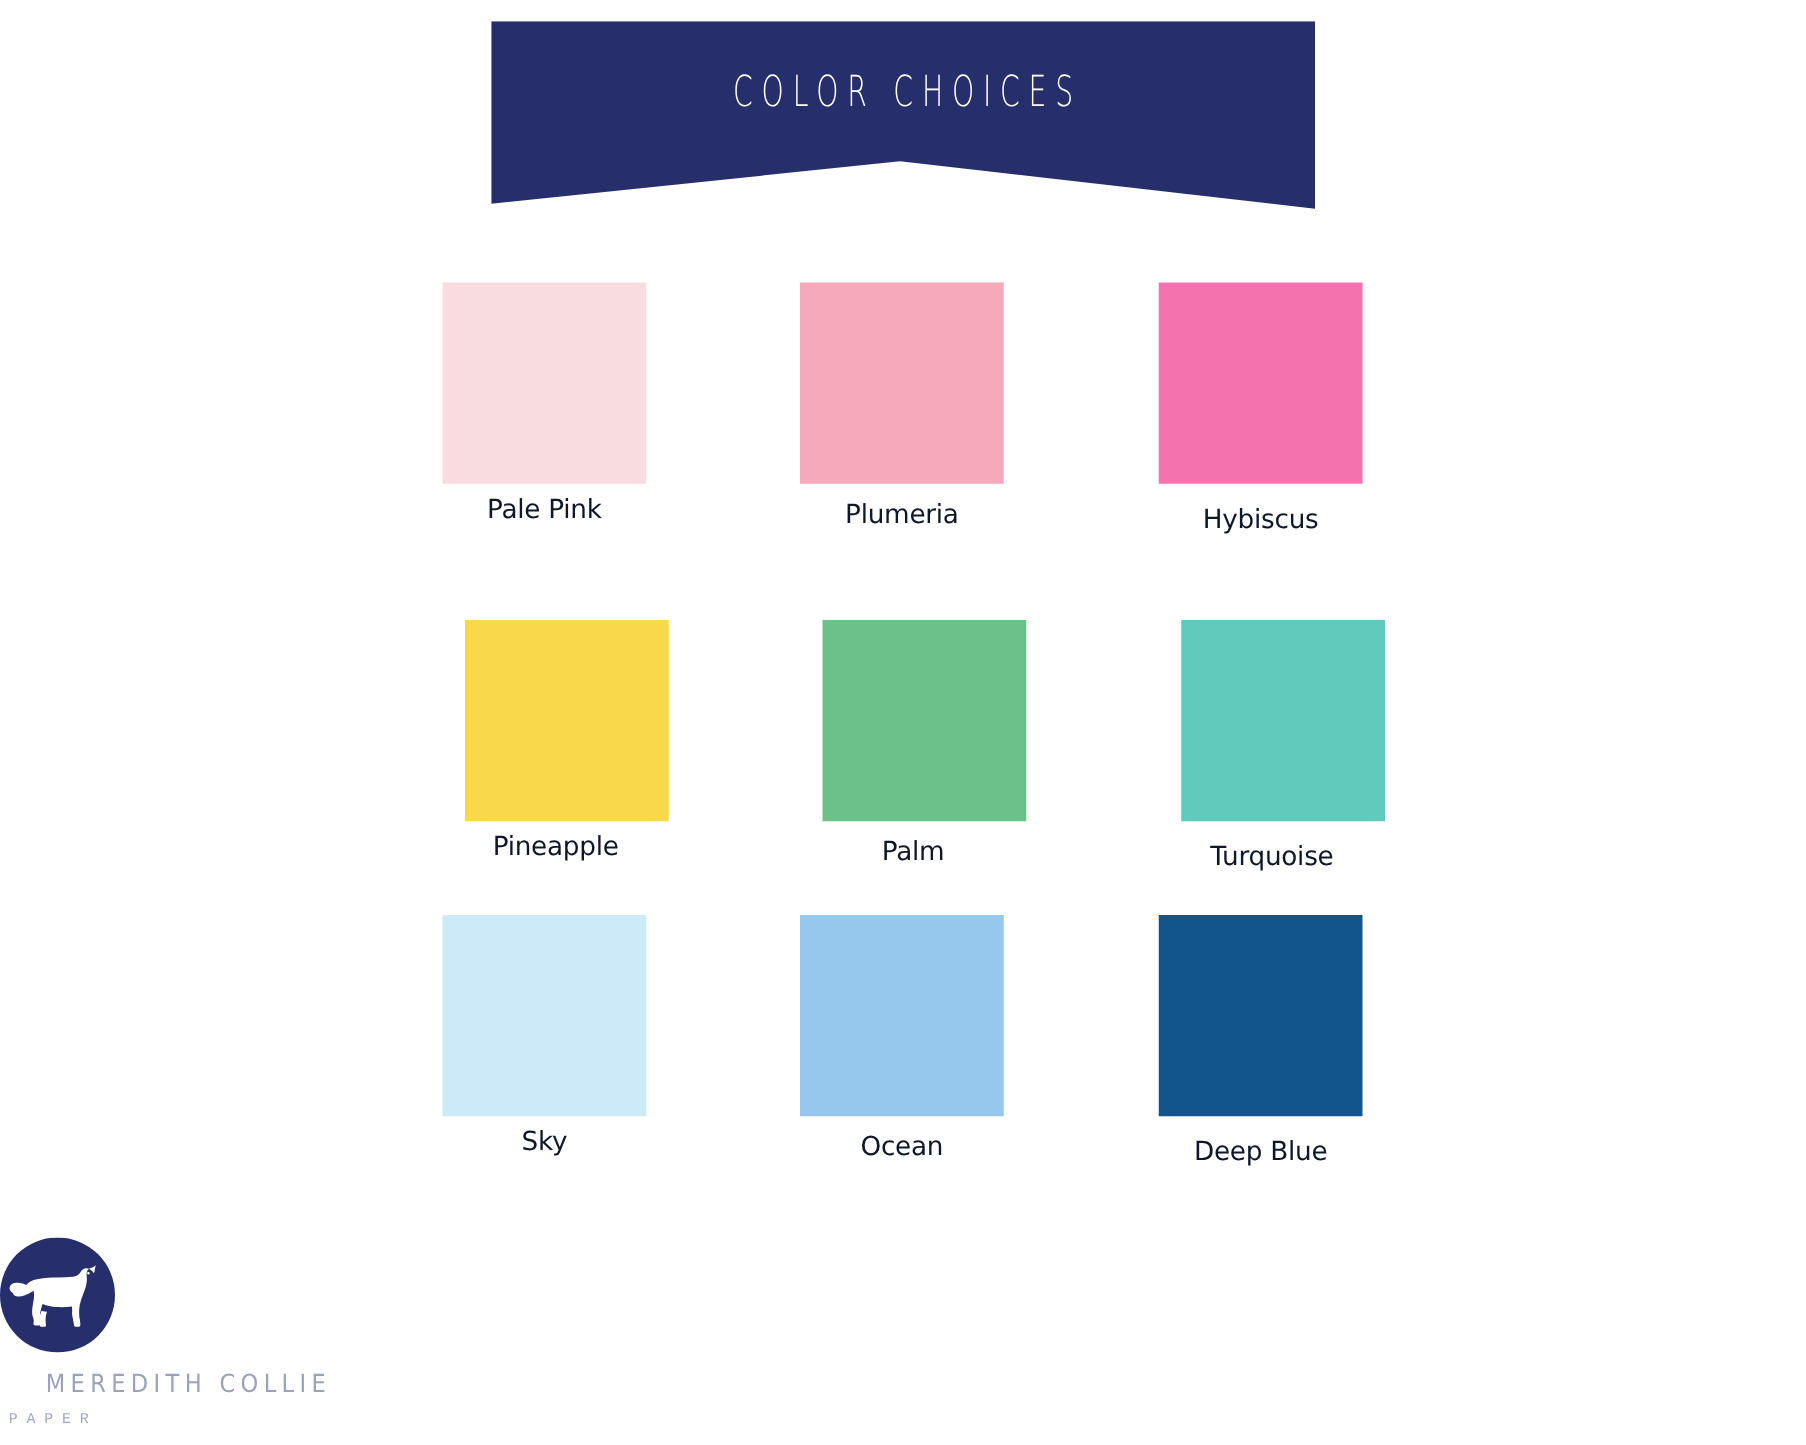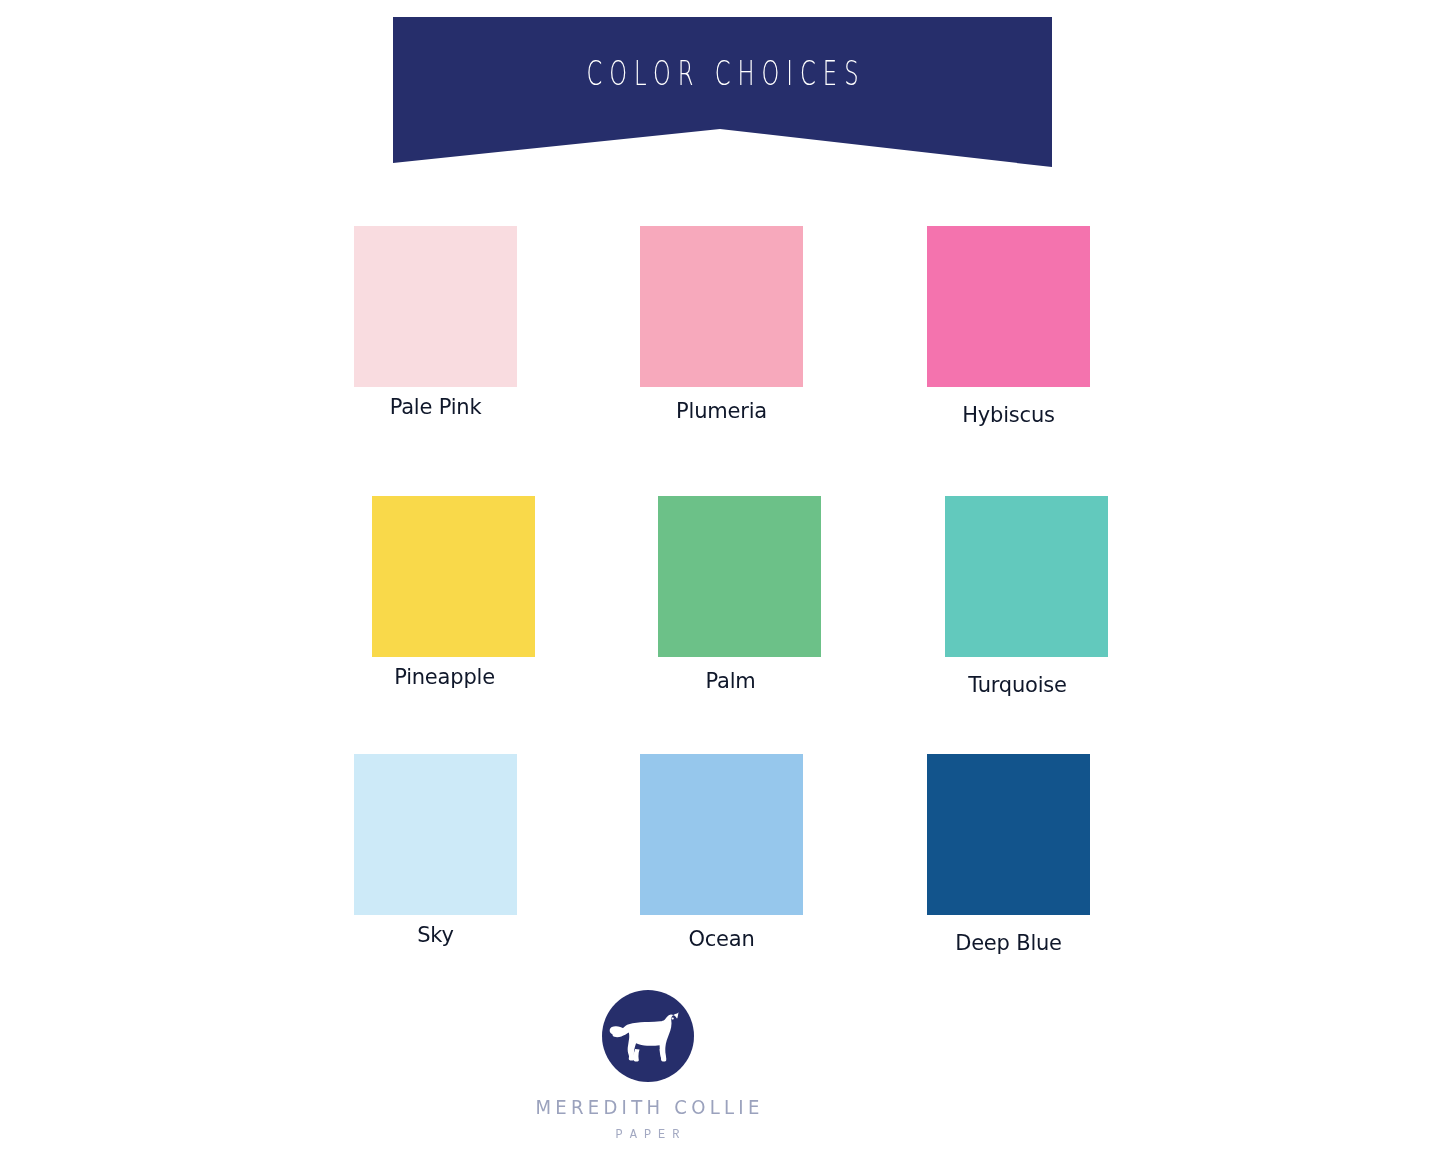--- a/index.html
+++ b/index.html
@@ -74,36 +74,35 @@
   }
 
   
   .col-0 { left: 354px; }
   .col-1 { left: 640px; }
   .col-2 { left: 927px; }
 
   
   .row-0 { top: 226px; }
   .row-1 { top: 496px; padding-left: 18px; }
-  .row-2 { top: 754px; border-radius: 14px; }
+  .row-2 { top: 732px; border-radius: 14px; }
 
   
   .lbl-0 { top: 169px; }
   .lbl-1 { top: 173px; }
   .lbl-2 { top: 177px; }
 
   
   #logo {
     position: absolute;
     left: 0;
     top: 990px;
     width: 1295px;
     display: flex;
     flex-direction: column;
-    align-items: center;
   }
   #logo-mark {
     width: 92px;
     height: 92px;
   }
   #logo-mark svg { display: block; width: 100%; height: 100%; }
   #logo-name {
     margin-top: 14px;
     color: #9ba2bd;
     font-family: "DejaVu Sans", sans-serif;

